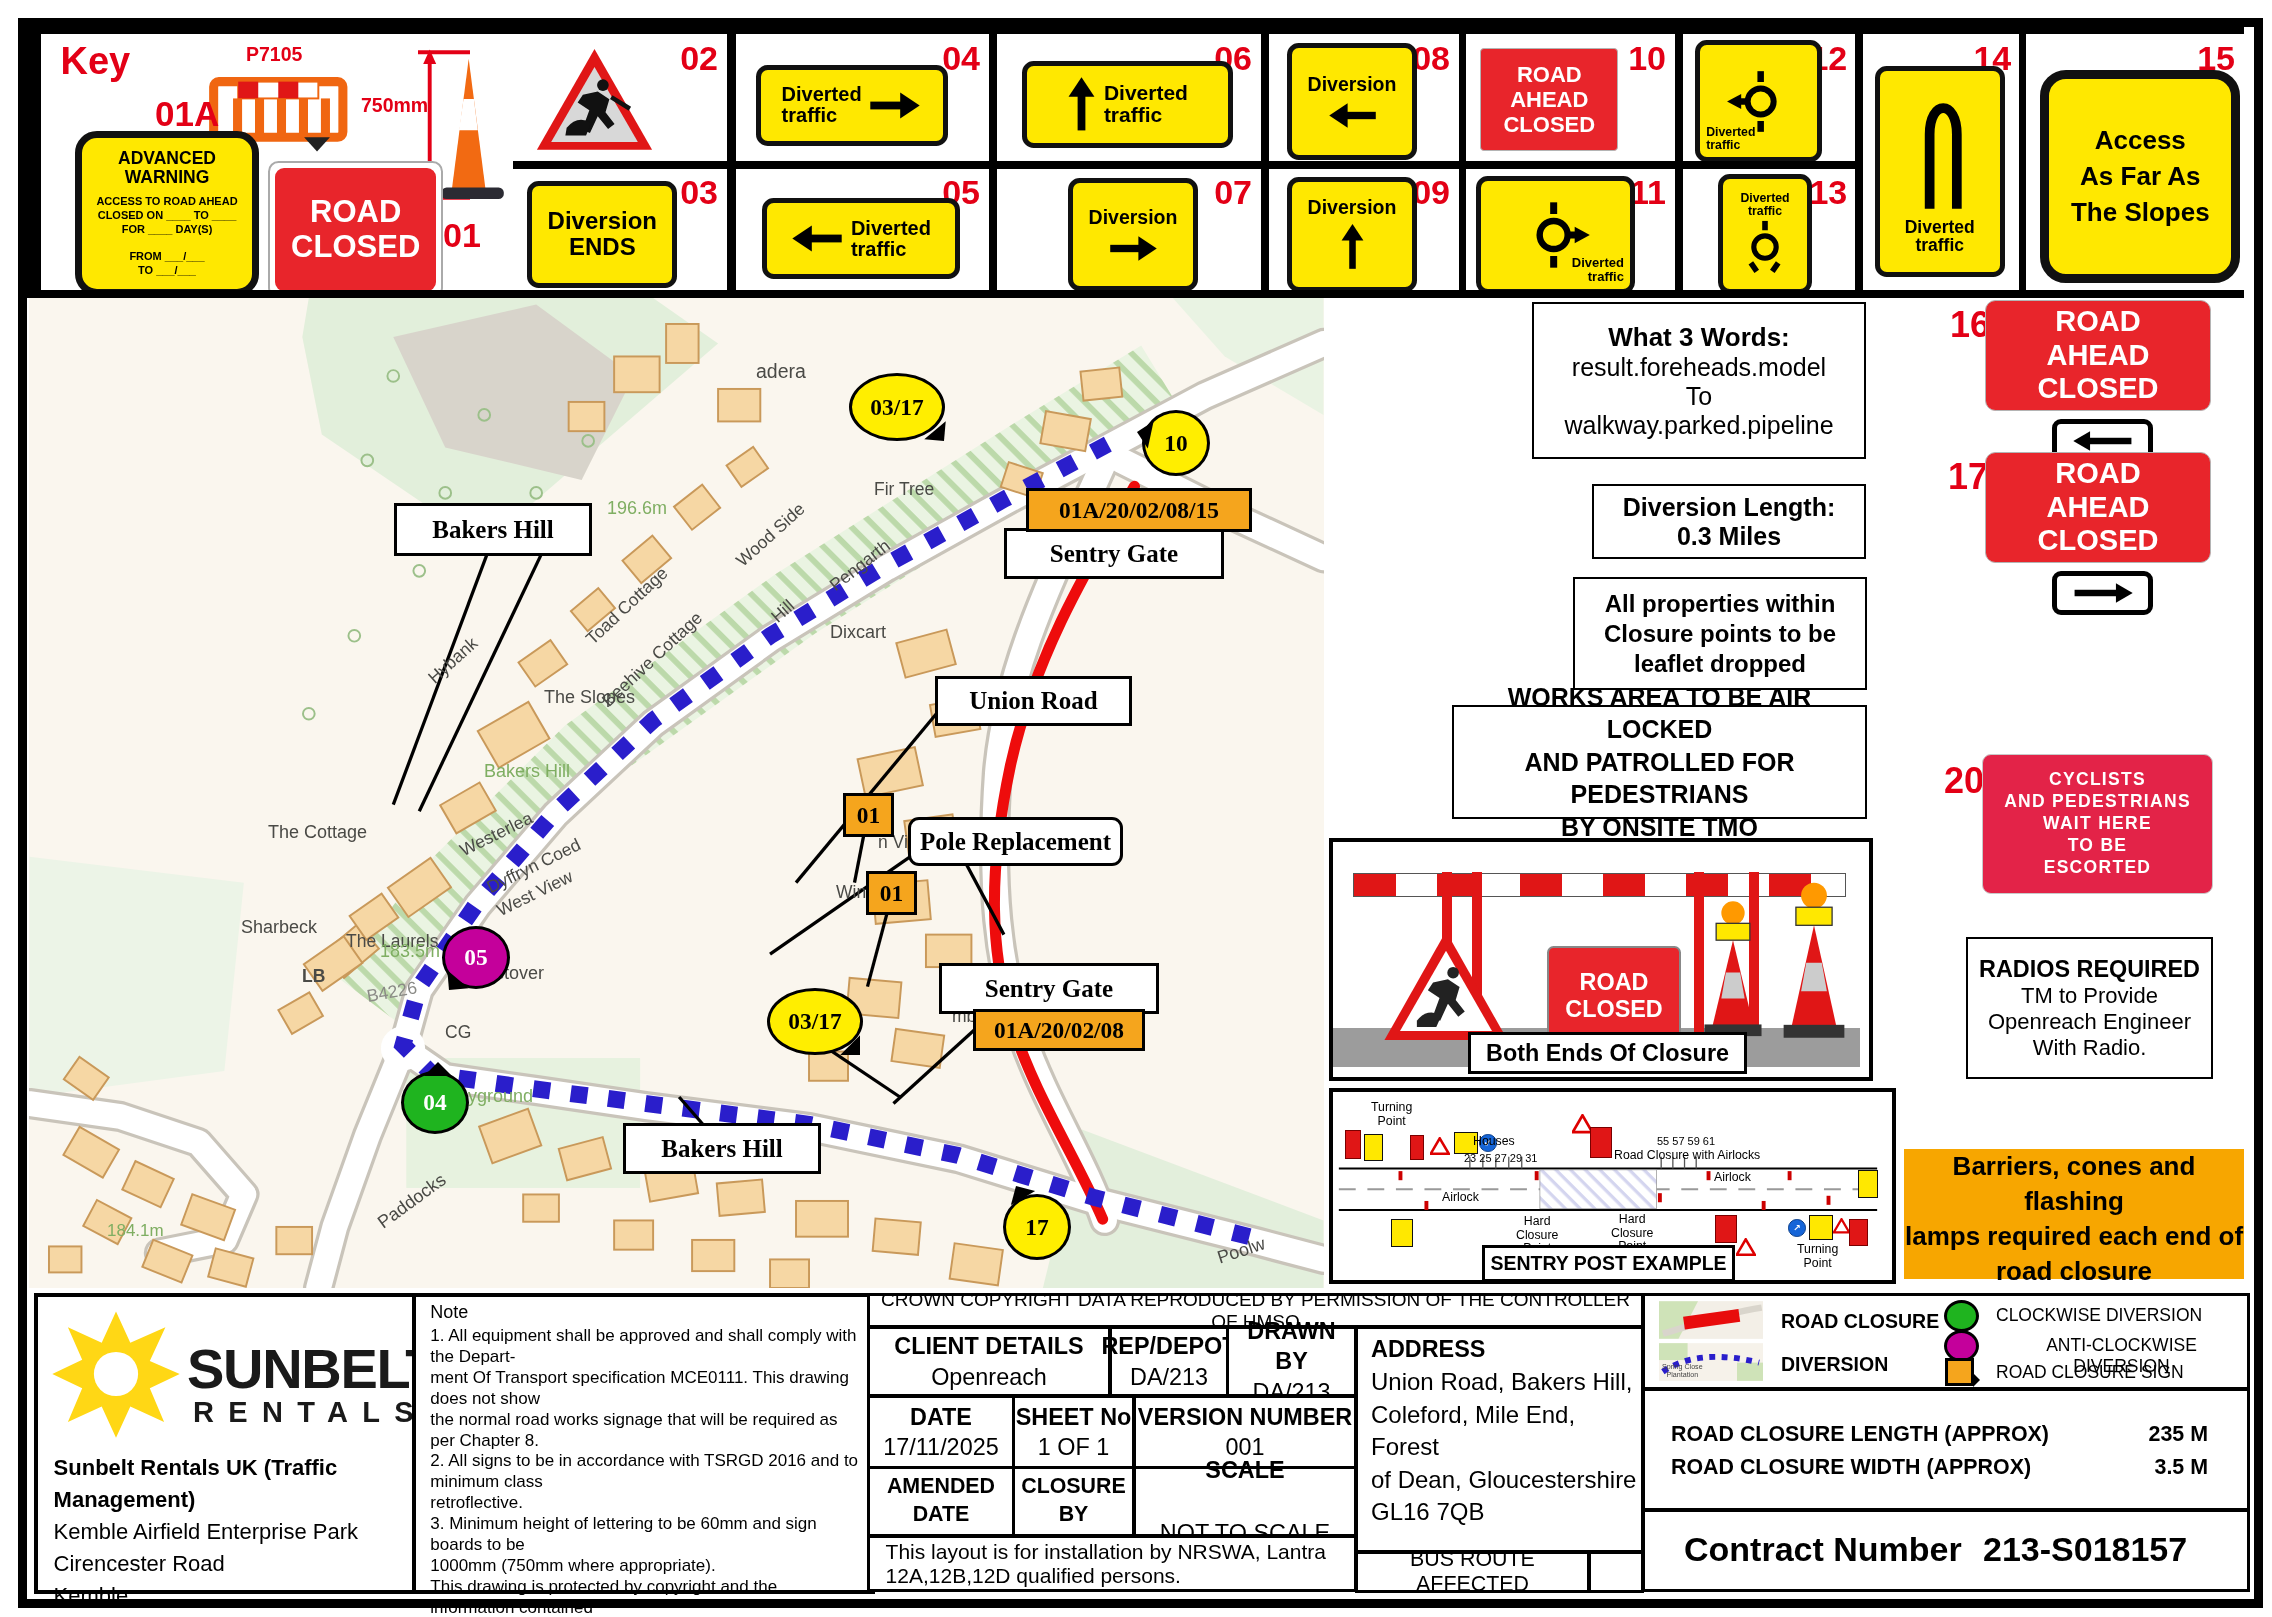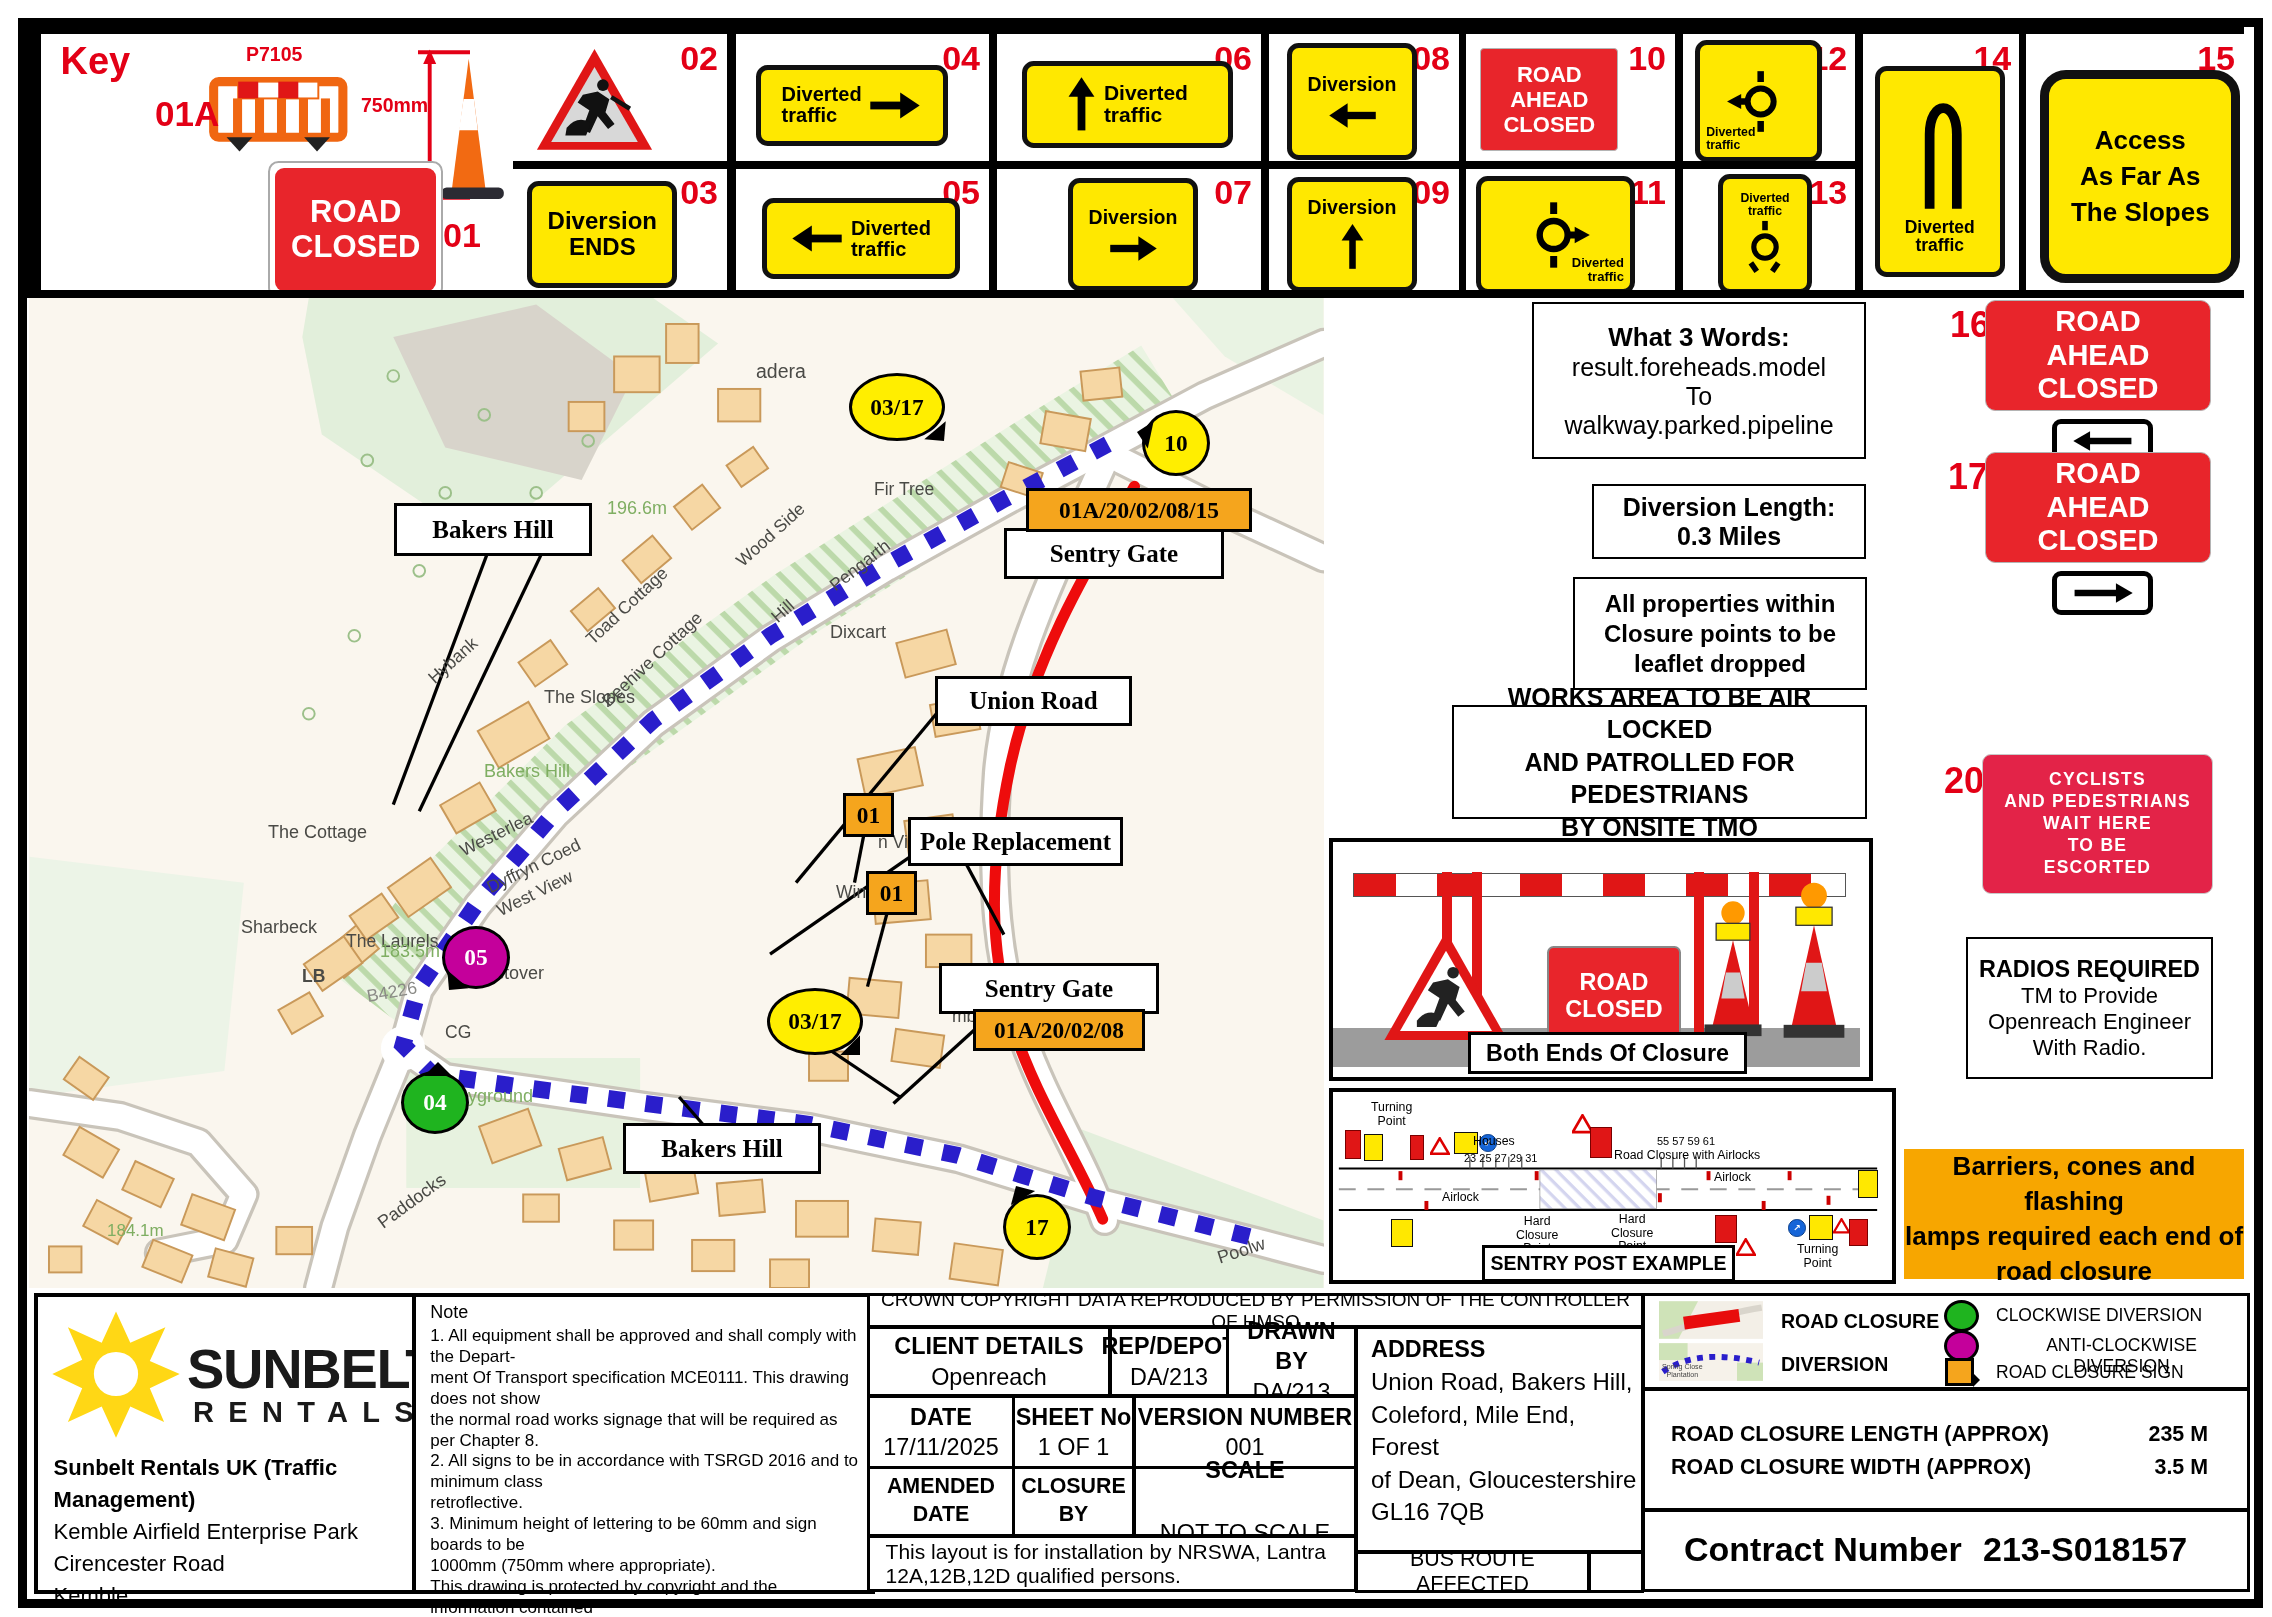--- a/index.html
+++ b/index.html
@@ -74,20 +74,31 @@
         <polygon points="18,4 8,26 28,26" fill="#e30016"></polygon>
           <polygon points="18,236 8,214 28,214" fill="#e30016"></polygon>
         <line x1="0" y1="8" x2="80" y2="8" stroke="#e30016" stroke-width="6"></line>
         <line x1="0" y1="232" x2="80" y2="232" stroke="#e30016" stroke-width="6"></line>
         <polygon points="78,18 104,220 52,220" fill="#f26a12"></polygon>
         <polygon points="70,80 86,80 92,128 63,128" fill="#fff"></polygon>
         <rect x="36" y="216" width="96" height="18" rx="8" fill="#2b2b33"></rect>
       </svg>
       <div class="abs" style="left:114px;top:60px;color:#e30016;font-weight:bold;font-size:35px;">01A</div>
 
+      <div class="abs ysign" style="left:34px;top:97px;width:170px;height:151px;border-width:7.8px;border-radius:22px;">
+        <div style="font-size:17.5px;line-height:1.1;"><span>ADVANCED</span><br>
+        <span>WARNING</span></div>
+        <div style="font-size:11px;font-weight:bold;margin-top:7.8px;line-height:1.25;">
+          <span>ACCESS TO ROAD AHEAD</span><br>
+          <span>CLOSED ON ____ TO ____</span><br>
+          <span>FOR ____ DAY(S)</span><br><br>
+          <span>FROM ___/___</span><br>
+          <span>TO ___/___</span>
+        </div>
+      </div>
 
       <div class="abs" style="left:227px;top:127px;width:161px;height:123px;background:#fff;border:2.6px solid #aaa;border-radius:10.4px;padding:5.2px;">
         <div class="rsign" style="width:100%;height:100%;font-size:31px;border:none;">
           <span>ROAD</span>
           <span>CLOSED</span>
         </div>
       </div>
       <div class="num" style="left:402px;top:182px;">01</div>
     </div>
 
@@ -402,21 +413,21 @@
     <div class="mlabel" style="left:416px;top:724px;">CG</div>
     <div class="mlabel green-t" style="left:413px;top:788px;font-size:18px;">Playground</div>
     <div class="mlabel" style="left:351px;top:916px;transform:rotate(-36deg);font-size:18px;">Paddocks</div>
     <div class="mlabel green-t" style="left:78px;top:923px;font-size:17px;">184.1m</div>
     <div class="mlabel" style="left:1189px;top:950px;transform:rotate(-18deg);font-size:18px;">Poolw</div>
     <div class="mlabel" style="left:923px;top:708px;">mbe Cottage</div>
 
     
     <div class="callout" style="left:365px;top:205px;width:192px;height:47px;">Bakers Hill</div>
     <div class="callout" style="left:906px;top:378px;width:191px;height:44px;">Union Road</div>
-    <div class="callout" style="left:879px;top:519px;width:209px;height:43px;">Pole Replacement</div>
+    <div class="callout" style="left:879px;top:519px;width:209px;height:43px;border-radius:11px;">Pole Replacement</div>
     <div class="callout" style="left:975px;top:230px;width:214px;height:45px;">Sentry Gate</div>
     <div class="callout" style="left:910px;top:665px;width:214px;height:45px;">Sentry Gate</div>
     <div class="callout" style="left:594px;top:825px;width:192px;height:45px;">Bakers Hill</div>
 
     
     <div class="otag" style="left:997px;top:190px;width:220px;height:38px;">01A/20/02/08/15</div>
     <div class="otag" style="left:814px;top:495px;width:45px;height:38px;">01</div>
     <div class="otag" style="left:837px;top:573px;width:45px;height:38px;">01</div>
     <div class="otag" style="left:944px;top:711px;width:166px;height:36px;text-align:right;">01A/20/02/08</div>
 

